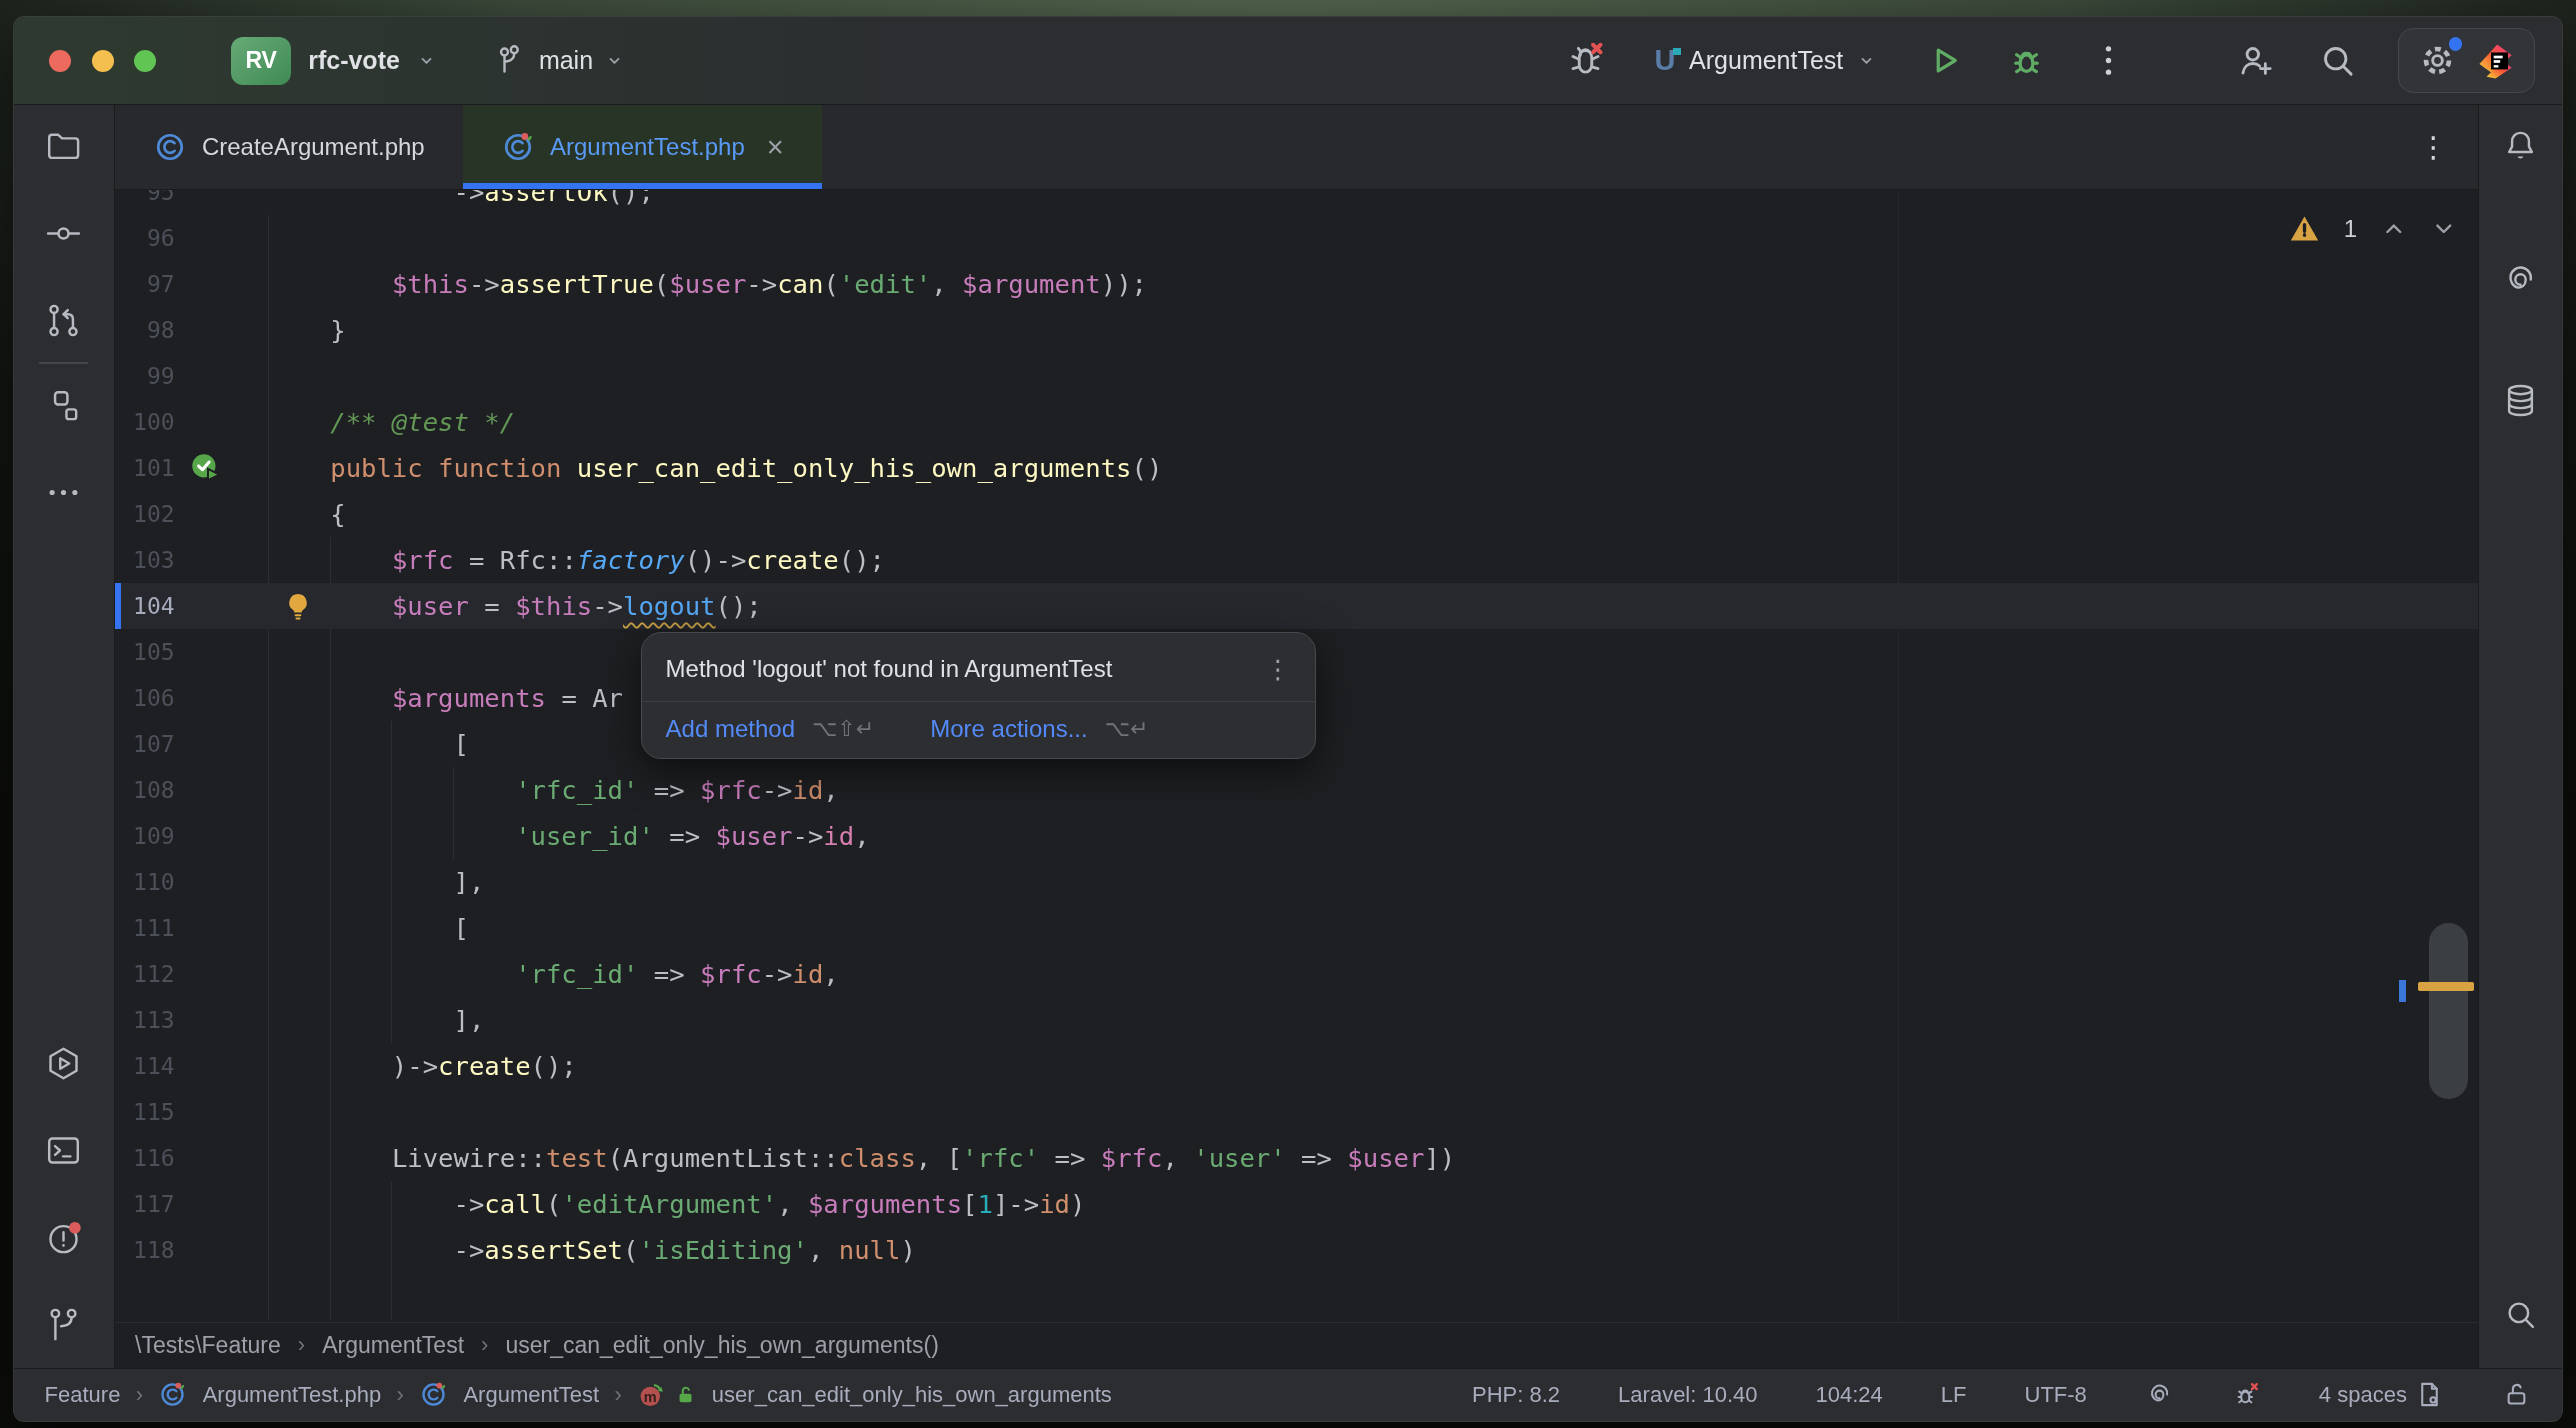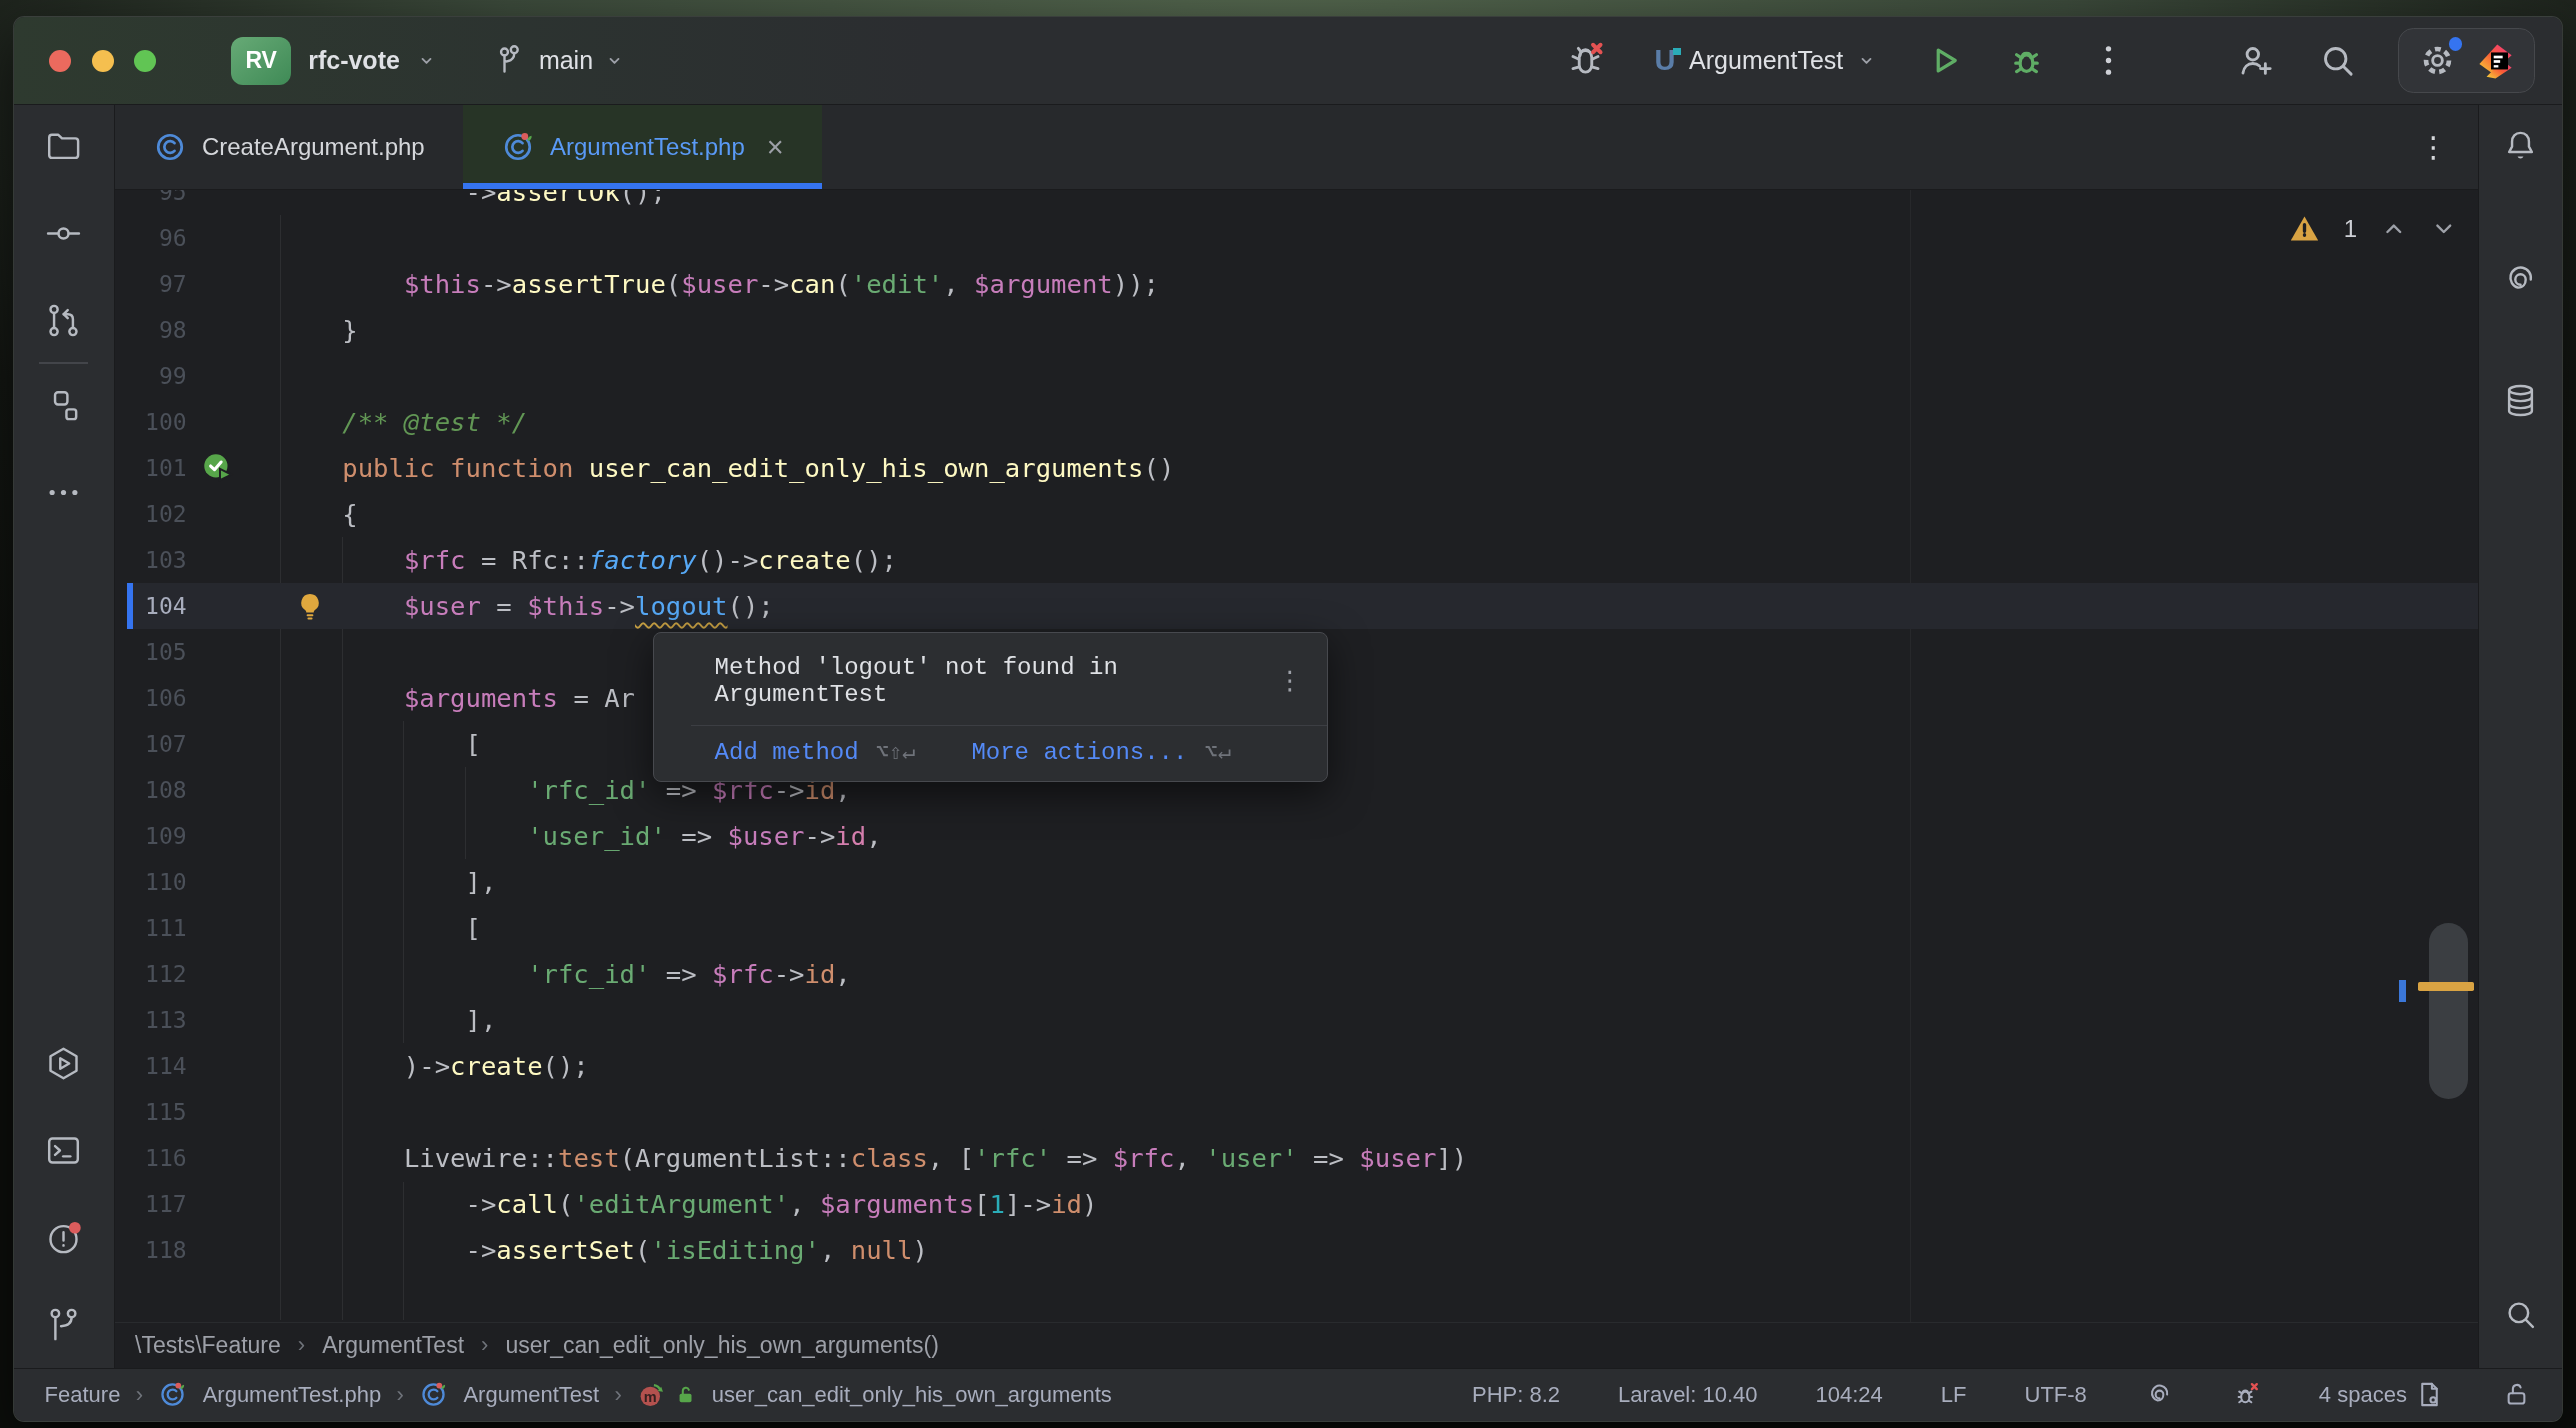--- a/index.html
+++ b/index.html
@@ -66,43 +66,43 @@
     display:flex; align-items:stretch; position:relative;
   }
   .tab { display:flex; align-items:center; gap:15.3px; padding:0 38px; font-size:24px; color:#d5d7db; position:relative; }
   .tab.active { background:#273426; color:#5a9af6; }
   .tab.active::after { content:""; position:absolute; left:0; right:0; bottom:0; height:6px; background:#3574f0; }
   .tab-close { color:#9da0a8; font-size:29px; margin-left:6.8px; line-height:1; }
   .tab-kebab { position:absolute; right:29px; top:50%; transform:translateY(-50%); color:#d5d7db; font-size:29px; letter-spacing:1.7px; }
   .cls-icon { width:34px; height:34px; }
   
   .editor { flex:1; position:relative; overflow:hidden; background:#1e1f22;
-    font-family:"DejaVu Sans Mono", monospace;margin-left:12px; }
+    font-family:"DejaVu Sans Mono", monospace; }
   .code-scroll { position:absolute; top:-21px; left:0; right:0; }
   .crow { position:relative; height:46px; }
   .crow.cur { background:#26282e; }
   .crow.cur::before { content:""; position:absolute; left:0; top:0; bottom:0; width:6px; background:#3574f0; }
   .lnum { position:absolute; left:0; top:0; width:60px; text-align:right; font-size:23px; line-height:46px; color:#4b5059; }
   .crow.cur .lnum { color:#a8adbd; }
   .cpre { position:absolute; left:154px; top:0; font-size:25.6px; line-height:46px; white-space:pre; color:#bcbec4; }
   .tp { color:#bcbec4; } .tv { color:#c77dbb; } .tm { color:#fef9c3; }
   .tmi { color:#56a8f5; font-style:italic; } .tk { color:#cf8e6d; }
   .ts { color:#6aab73; } .td { color:#629755; font-style:italic; }
   .tn { color:#2aacb8; } .tf { color:#cf8e6d; } .tfp { color:#d57fae; } .tc { color:#bcbec4; }
   .tw { color:#56a8f5; text-decoration:underline wavy #c7a043; text-decoration-thickness:2.1px; text-underline-offset:6.8px; }
   .guide { position:absolute; width:0.9px; background:rgba(255,255,255,.07); }
   .margin-guide { position:absolute; left:1783px; top:0; bottom:0; width:0.9px; background:rgba(255,255,255,.045); }
   .caret { position:absolute; left:507px; top:420px; width:2.6px; height:34px; background:#d6d8dd; }
   .gicon { position:absolute; top:6px; width:34px; height:34px; }
   .gicon.bulb { left:166px; } .gicon.testrun { left:74px; }
   
   .popup {
     position:absolute; left:526px; top:442px; width:675px; z-index:40;
-    background:#2c2e31; border:0.9px solid #47494e; border-radius:8px;
-    box-shadow:0 12px 38px rgba(0,0,0,.55); font-family:Liberation Mono, monospace;padding-left:37px;
+    background:#2c2e31; border:0.9px solid #47494e; border-radius:20px;
+    box-shadow:0 12px 38px rgba(0,0,0,.55); font-family:Liberation Sans, sans-serif;
   }
   .popup-title { display:flex; align-items:center; padding:20.5px 24px 17px 24px; font-size:24px; color:#dfe1e5; }
   .popup-kebab { margin-left:auto; color:#9da0a8; font-size:25.6px; }
   .popup-div { height:0.9px; background:#3c3e43; }
   .popup-actions { display:flex; align-items:center; padding:13.6px 24px 15.3px 24px; font-size:24px; }
   .popup-link { color:#548af7; }
   .popup-sc { color:#6f737a; font-size:22px; margin-left:17px; }
   .popup-gap { width:56px; }
   
   .inspect { position:absolute; top:24px; right:22px; display:flex; align-items:center; gap:24px; color:#ced0d6; font-size:24px; font-family:"Liberation Sans", sans-serif; }

